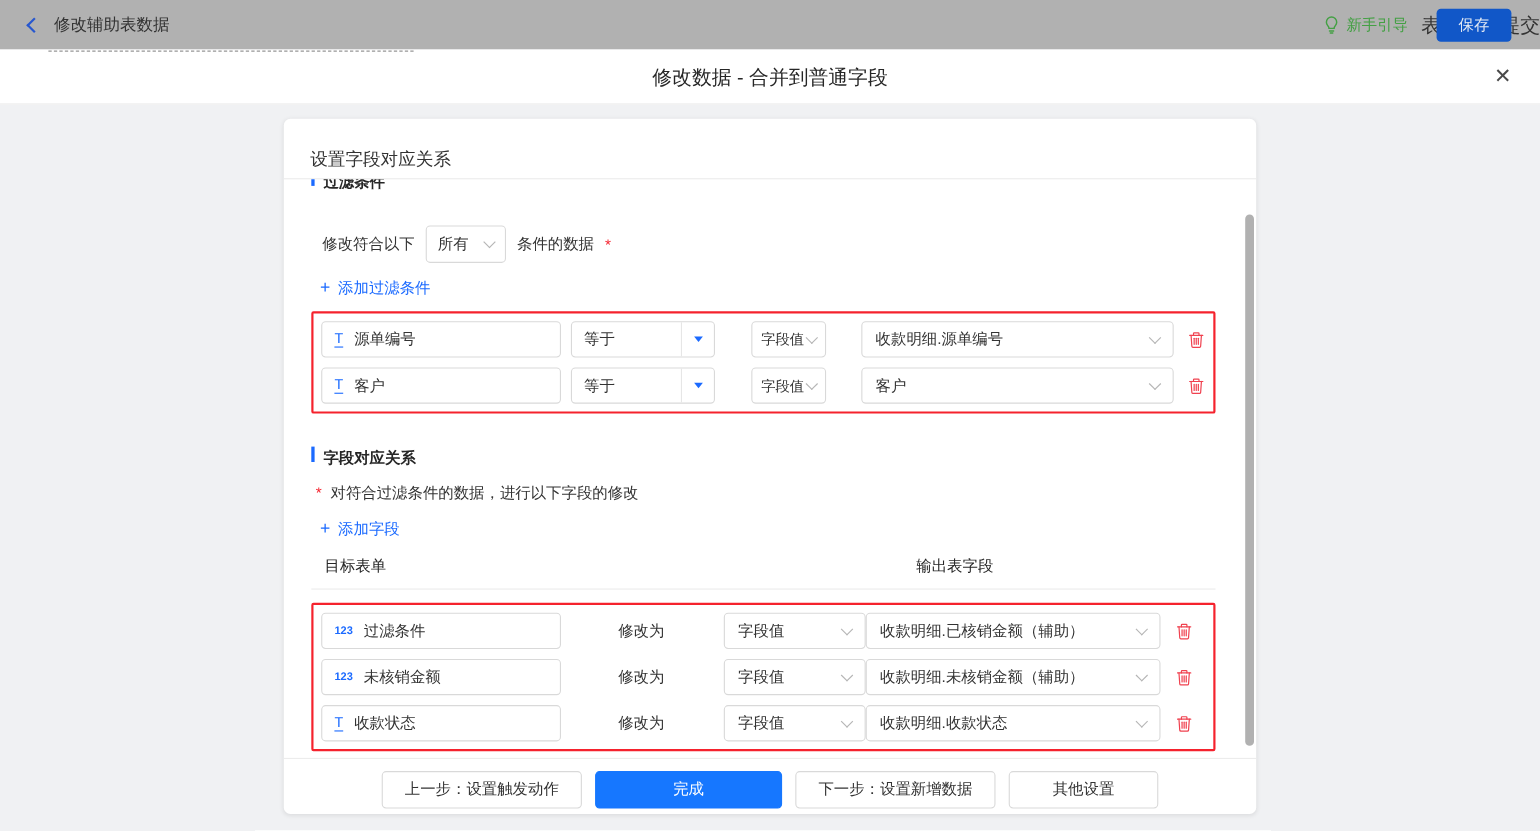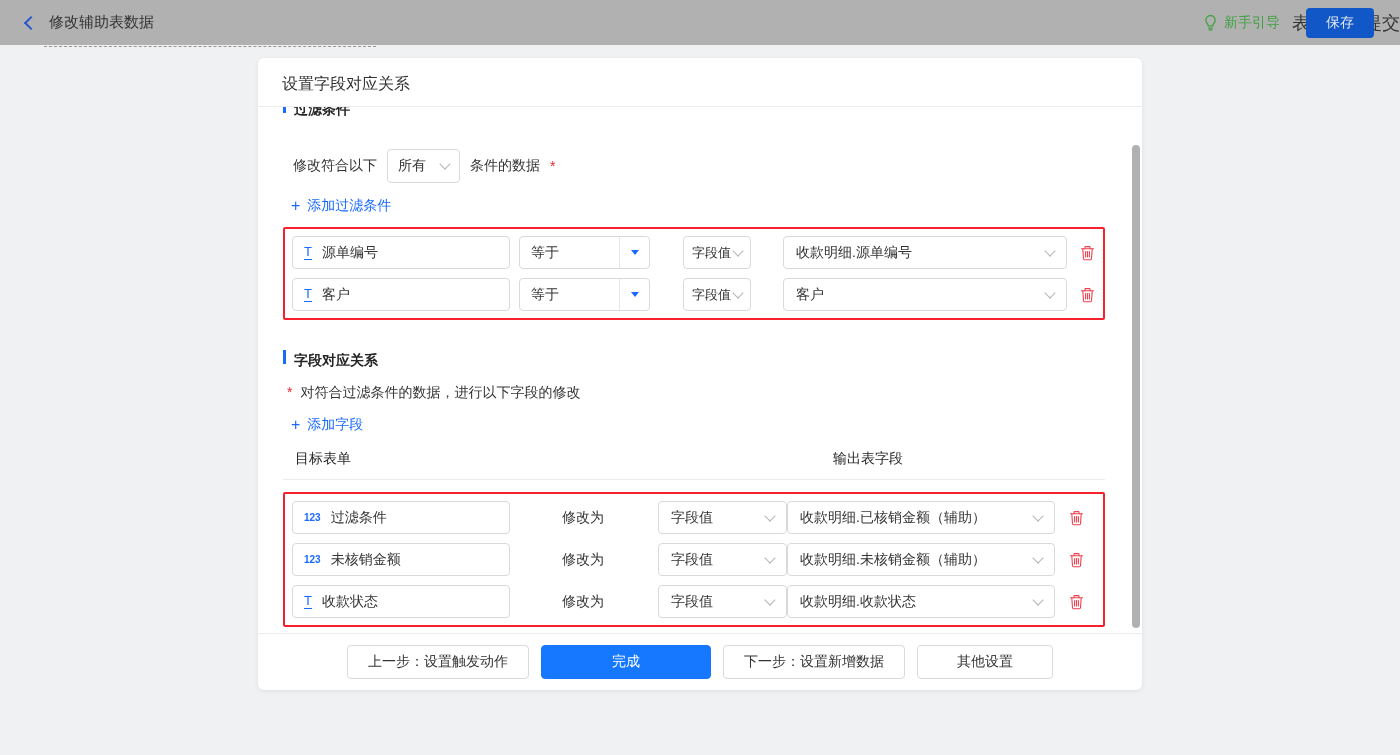--- a/index.html
+++ b/index.html
@@ -19,21 +19,21 @@
   .save-btn { width:68px; height:30px; background:#1157c8; color:#e3e9f3; border:none; border-radius:4px; font-size:14px; font-family:inherit; cursor:pointer; }
 
   
   .modal-header { position:relative; height:50px; background:#fff; display:flex; align-items:center; justify-content:center; border-bottom:1px solid #ebebeb; }
   .modal-title { font-size:18px; font-weight:500; color:#262626; }
   .close-btn { position:absolute; right:26px; top:50%; transform:translateY(-50%); font-size:19px; color:#4a4a4a; cursor:pointer; line-height:1; }
 
   
   .page-body { height:660px; }
   .card { position:relative; margin:13px 0 0 258px; width:884px; height:632px; background:#fff; border-radius:6px; box-shadow:0 1px 4px rgba(0,0,0,.08); overflow:hidden; }
-  .card-header { height:49px; padding:16px 24px; font-size:16px; color:#333; border-bottom:1px solid #ececec; }
+  .card-header { height:49px; padding:27px 24px; font-size:16px; color:#333; border-bottom:1px solid #ececec; }
   .scroll-area { height:526px; overflow:hidden; padding-left:25px; }
   .scroll-thumb { position:absolute; top:87px; right:2px; width:8px; height:483px; background:#b1b1b1; border-radius:4px; }
 
   .section-title { display:flex; align-items:flex-start; font-size:14px; font-weight:700; color:#262626; line-height:20px; }
   .section-title .bar { width:3px; height:14px; background:#1b6aff; margin-right:8px; }
   .clip { margin-top:-8px; }
   .mt30 { margin-top:30px; }
 
   .match-line { display:flex; align-items:center; gap:10px; margin:30px 0 0 10px; font-size:14px; color:#333; }
   .req { color:#f5222d; font-size:14px; }
@@ -93,20 +93,24 @@
           <path d="M8 1.5a5 5 0 0 1 5 5c0 2-1.2 3.1-2 4.3-.4.6-.5 1.2-.5 1.7h-5c0-.5-.1-1.1-.5-1.7-.8-1.2-2-2.3-2-4.3a5 5 0 0 1 5-5z"></path>
           <path d="M6 15h4"></path>
             <path d="M6.8 17h2.4"></path>
         </svg>
         <span>新手引导</span>
       </span>
       <button class="save-btn">保存</button>
     </div>
   </div>
 
+  <div class="modal-header">
+    <div class="modal-title">修改数据 - 合并到普通字段</div>
+    <span class="close-btn">✕</span>
+  </div>
 
   <div class="page-body">
     <div class="card">
       <div class="card-header">设置字段对应关系</div>
 
       <div class="scroll-area">
 
         <div class="section-title clip">
           <span class="bar"></span>
           <span>过滤条件</span>

